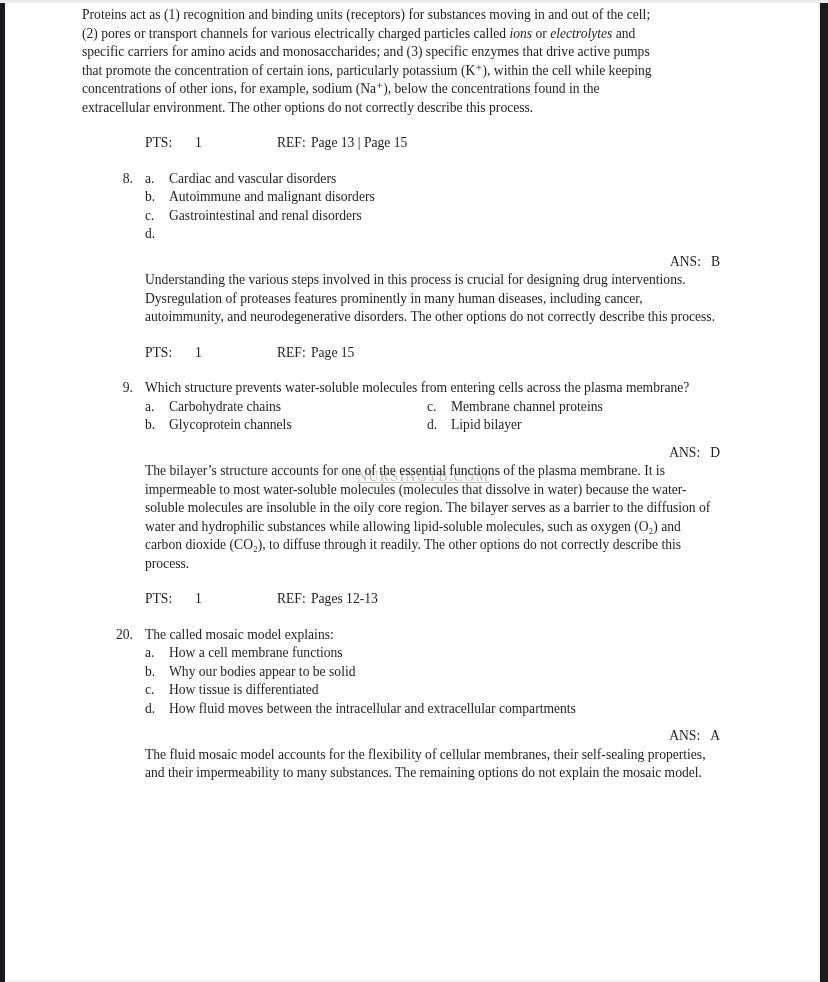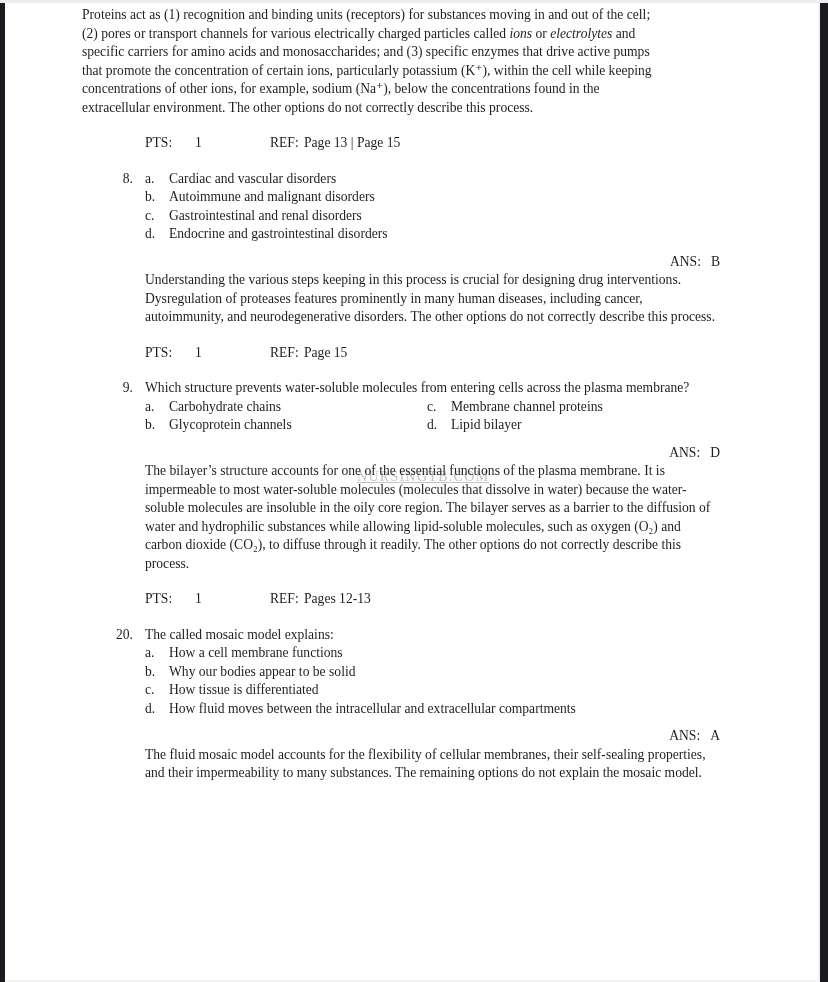--- a/index.html
+++ b/index.html
@@ -35,21 +35,21 @@
   .opts-grid { display:grid; grid-template-columns:282px 1fr; }
 
   .ans-line { margin-top:9px;text-align:right; }
   .ans-value { margin-left:10px; }
   .expl { }
 
   .pts-row { margin-top:17px; white-space:nowrap; }
   .pts-row.standalone { margin-left:145px; }
   .pts-label { display:inline-block; width:50px; }
   .pts-value { display:inline-block; width:75px; }
-  .ref-label { display:inline-block; width:34px; }
+  .ref-label { display:inline-block; width:34px;margin-left:7px; }
 
   .italic { font-style:italic; }
 </style>
 </head>
 <body>
 
 <div class="page">
   <div class="edge-top"></div>
   <div class="edge-left"></div>
   <div class="edge-right"></div>
@@ -77,25 +77,24 @@
           <div class="opt">
               <span class="opt-letter">b.</span>
               <span>Autoimmune and malignant disorders</span>
             </div>
           <div class="opt">
               <span class="opt-letter">c.</span>
               <span>Gastrointestinal and renal disorders</span>
             </div>
           <div class="opt">
               <span class="opt-letter">d.</span>
-              <span>Endocrine and gastrointestinal disorders</span>
             </div>
         </div>
         <p class="ans-line"><span>ANS:</span><span class="ans-value">B</span></p>
-        <p class="expl">Understanding the various steps keeping in this process is crucial for designing drug interventions. Dysregulation of proteases features prominently in many human diseases, including cancer, autoimmunity, and neurodegenerative disorders. The other options do not correctly describe this process.</p>
+        <p class="expl">Understanding the various steps involved in this process is crucial for designing drug interventions. Dysregulation of proteases features prominently in many human diseases, including cancer, autoimmunity, and neurodegenerative disorders. The other options do not correctly describe this process.</p>
         <div class="pts-row">
           <span class="pts-label">PTS:</span><span class="pts-value">1</span><span class="ref-label">REF:</span><span>Page 15</span>
         </div>
       </div>
     </div>
 
     <div class="qrow">
       <span class="qnum">9.</span>
       <div class="qbody">
         <p class="qtext">Which structure prevents water-soluble molecules from entering cells across the plasma membrane?</p>

